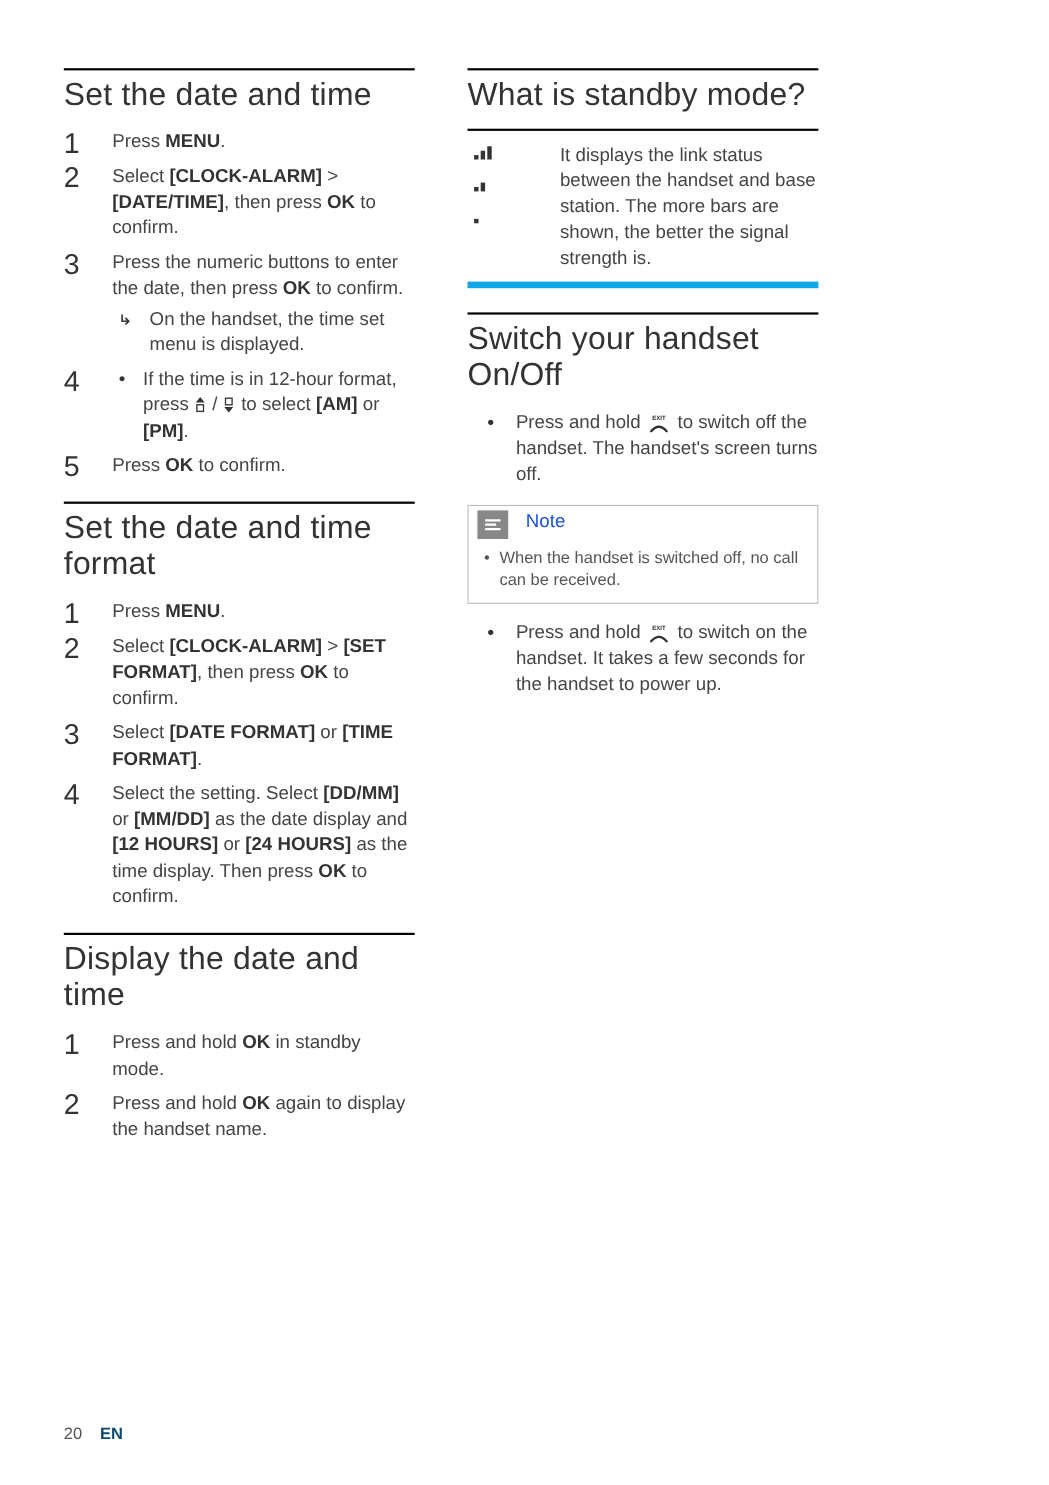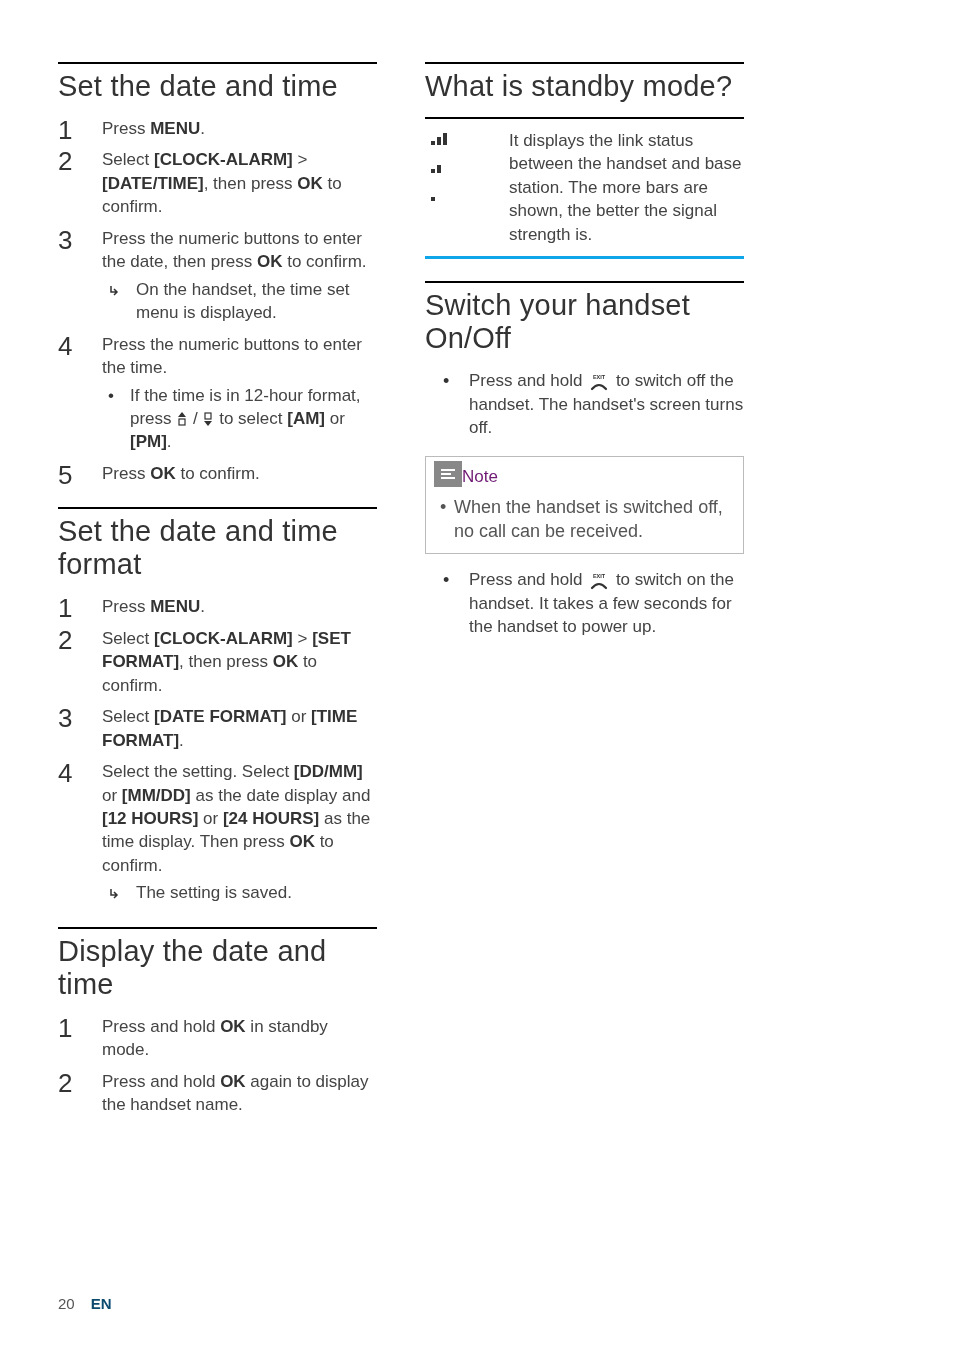--- a/index.html
+++ b/index.html
@@ -122,21 +122,21 @@
   }
   .exit-icon {
     display: inline-block;
     vertical-align: -5px;
     width: 24px;
     height: 18px;
   }
   
   .sig-table {
     border-top: 2px solid #000;
-    border-bottom: 3px solid #0ea5e9;
+    border-bottom: 6px solid #0ea5e9;
     display: flex;
     gap: 20px;
     padding: 8px 0 10px 0;
     margin-bottom: 6px;
     justify-content: flex-end;
   }
   .sig-icons {
     width: 60px;
     display: flex;
     flex-direction: column;
@@ -151,43 +151,43 @@
     color: #444;
     padding-top: 2px;
   }
   
   .note-box {
     border: 1px solid #bbb;
     margin: 16px 0 14px 0;
   }
   .note-head {
     display: flex;
-    align-items: flex-end;
-    gap: 0;
+    align-items: flex-start;
+    gap: 16px;
     padding: 4px 8px;
-    color: #701a75;
+    color: #1d4ed8;
     font-size: 17px;
   }
   .note-head .badge {
     width: 28px;
     height: 26px;
     background: #888;
     display: flex;
     align-items: center;
     justify-content: center;
   }
   .note-body ul {
     list-style: none;
     padding: 4px 12px 10px 14px;
     margin: 0;
   }
   .note-body ul > li {
     position: relative;
     padding-left: 14px;
-    font-size: 18px;
+    font-size: 15px;
     line-height: 1.35;
     color: #555;
   }
   .note-body ul > li::before {
     content: "•";
     position: absolute;
     left: 0;
     top: 0;
   }
   
@@ -223,21 +223,20 @@
               <span class="arrow-icon">
                 <svg viewBox="0 0 14 14">
                     <path d="M3 1 L3 7 L9 7 M6 4 L9 7 L6 10" stroke="#333" stroke-width="1.5" fill="none"></path>
                   </svg>
               </span>
               <span>On the handset, the time set menu is displayed.</span>
             </li>
           </ul>
         </li>
         <li>
-          <span>Press the numeric buttons to enter the time.</span>
           <ul class="sub">
             <li class="dot">
               <span>If the time is in 12-hour format, press </span>
               <span class="nav-icon">
                 <svg viewBox="0 0 12 16">
                     <path d="M6 1 L10 6 L2 6 Z" fill="#333"></path>
                     <rect x="3" y="8" width="6" height="6" stroke="#333" stroke-width="1.2" fill="none"></rect>
                   </svg>
               </span>
               <span> / </span>
@@ -262,30 +261,20 @@
           <span>Press </span><b>MENU</b><span>.</span>
         </li>
         <li>
           <span>Select </span><b>[CLOCK-ALARM]</b><span> &gt; </span><b>[SET FORMAT]</b><span>, then press </span><b>OK</b><span> to confirm.</span>
         </li>
         <li>
           <span>Select </span><b>[DATE FORMAT]</b><span> or </span><b>[TIME FORMAT]</b><span>.</span>
         </li>
         <li>
           <span>Select the setting. Select </span><b>[DD/MM]</b><span> or </span><b>[MM/DD]</b><span> as the date display and </span><b>[12 HOURS]</b><span> or </span><b>[24 HOURS]</b><span> as the time display. Then press </span><b>OK</b><span> to confirm.</span>
-          <ul class="sub">
-            <li class="arrow">
-              <span class="arrow-icon">
-                <svg viewBox="0 0 14 14">
-                    <path d="M3 1 L3 7 L9 7 M6 4 L9 7 L6 10" stroke="#333" stroke-width="1.5" fill="none"></path>
-                  </svg>
-              </span>
-              <span>The setting is saved.</span>
-            </li>
-          </ul>
         </li>
       </ol>
 
       <h2>Display the date and time</h2>
       <ol class="steps">
         <li>
           <span>Press and hold </span><b>OK</b><span> in standby mode.</span>
         </li>
         <li>
           <span>Press and hold </span><b>OK</b><span> again to display the handset name.</span>

